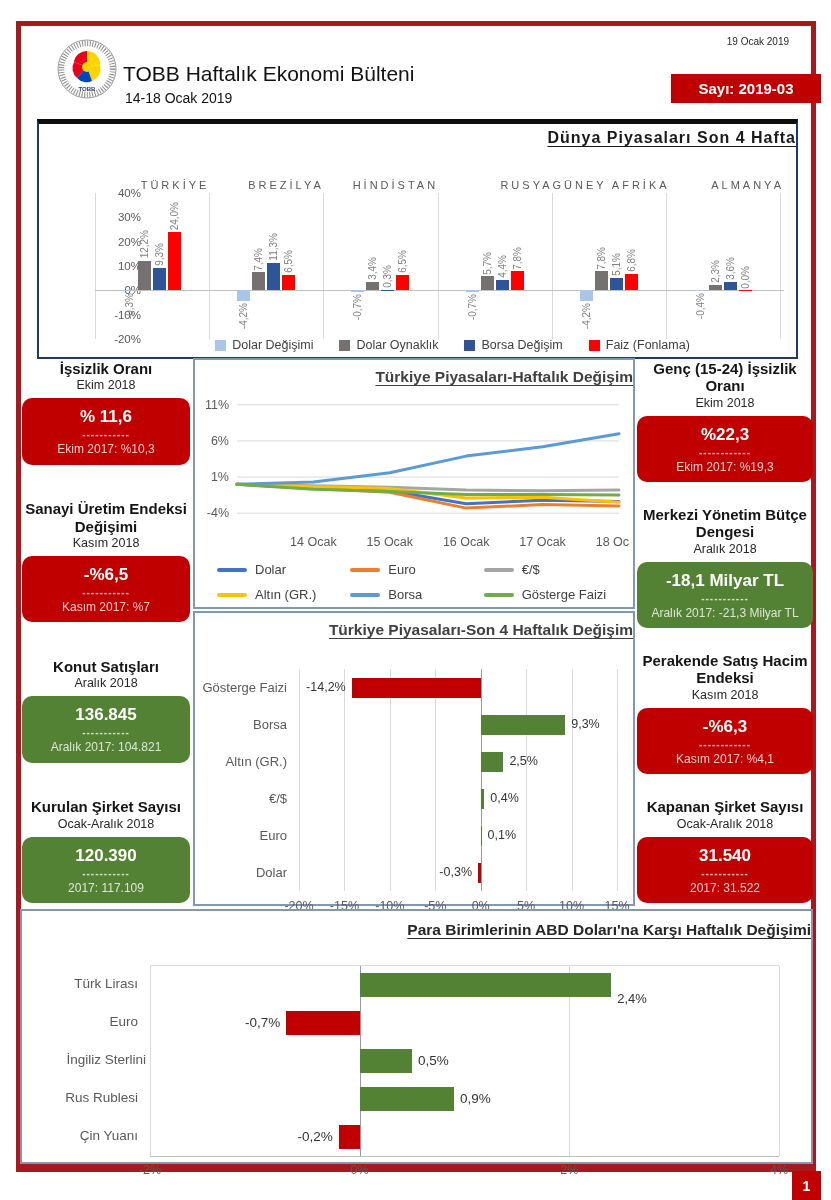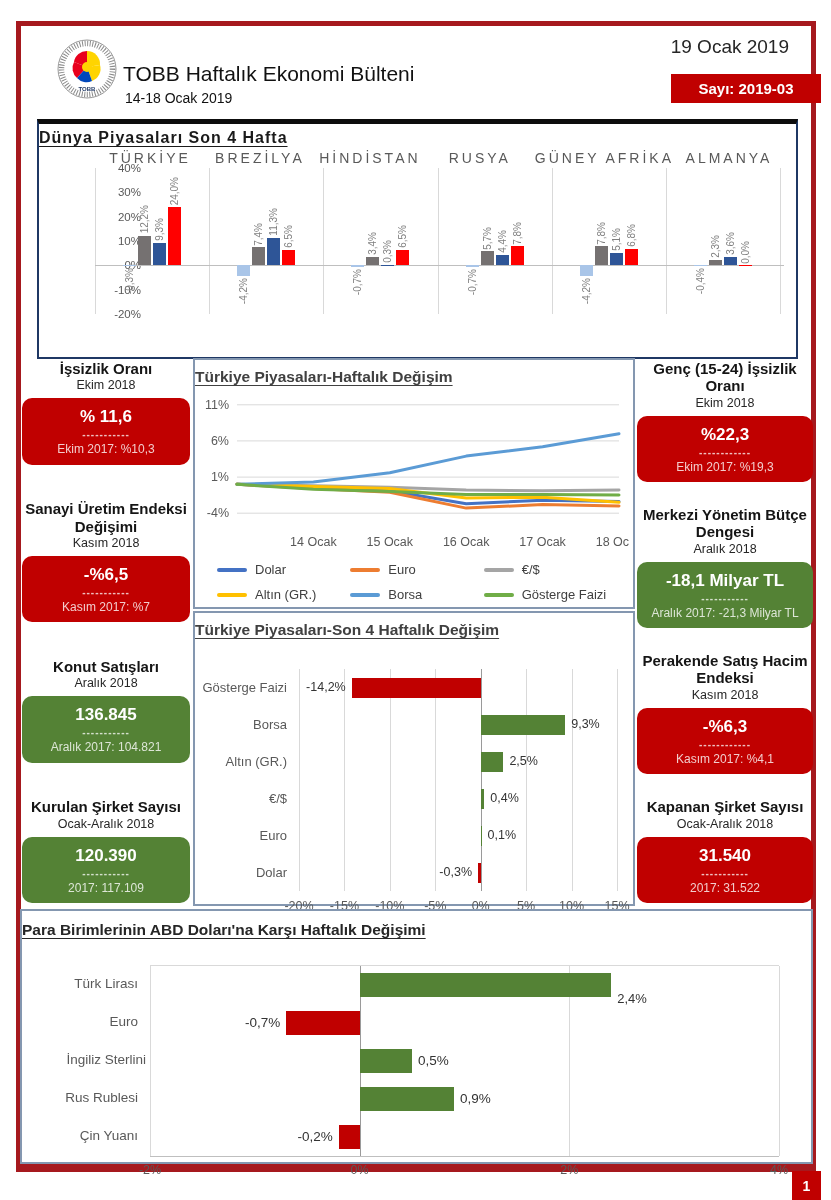--- a/index.html
+++ b/index.html
@@ -2,40 +2,40 @@
 <html><head>
 <meta charset="utf-8">
 <style>
   html,body{margin:0;padding:0;background:#fff;}
   body{width:831px;height:1200px;position:relative;overflow:hidden;
        font-family:"Liberation Sans", sans-serif;color:#1a1a1a;}
   
   #frame{position:absolute;left:16px;top:21px;right:15px;bottom:28px;
          border:5px solid #A6191E;border-bottom-width:12px;pointer-events:none;}
   
-  #hdr-date{position:absolute;top:36px;right:42px;font-size:19px;color:#262626;}
+  #hdr-date{position:absolute;top:36px;right:42px;font-size:10px;color:#262626;}
   #hdr-title{position:absolute;left:123px;top:62px;font-size:21px;font-weight:500;color:#111;}
   #hdr-sub{position:absolute;left:125px;top:90px;font-size:14px;color:#111;}
   #issue-badge{position:absolute;left:671px;top:74px;width:150px;height:29px;background:#C00000;
                color:#fff;font-size:15px;font-weight:bold;display:flex;align-items:center;justify-content:center;}
   #logo{position:absolute;left:56px;top:38px;width:62px;height:62px;}
   
   .chartbox{position:absolute;background:#fff;border:2px solid #8497B0;}
   #world-box{left:37px;top:119px;width:757px;height:233px;border:2px solid #1F3864;border-top:5px solid #0d0d0d;}
   #line-box{left:193px;top:358px;width:438px;height:247px;}
   #hbar-box{left:193px;top:611px;width:438px;height:291px;}
   #cur-box{left:20px;top:909px;width:789px;height:251px;}
-  .cb-title{text-align:left;font-weight:bold;text-decoration:underline;
-            text-underline-offset:3px;}
+  .cb-title{text-align:right;font-weight:bold;text-decoration:underline;
+            text-underline-offset:3px;padding-left:48px;}
   #world-box .cb-title{margin-top:5px;font-size:16px;letter-spacing:1px;color:#1a1a1a;}
   #line-box .cb-title,#hbar-box .cb-title{margin-top:8px;font-size:15.5px;color:#404040;}
   #cur-box .cb-title{margin-top:10px;font-size:15.5px;color:#262626;}
   
   #w-countries{display:flex;margin:3px 12px 2px 56px;}
-  #w-countries span{flex:1;text-align:center;font-size:14px;letter-spacing:3px;color:#595959;white-space:nowrap;}
+  #w-countries span{flex:1;text-align:right;font-size:11px;letter-spacing:3px;color:#595959;white-space:nowrap;margin-top:29px;}
   #w-plot{position:relative;margin:2px 12px 0 56px;height:146px;}
   .w-ylab{position:absolute;right:10px;font-size:11.5px;color:#595959;transform:translateY(-50%);}
   .w-vline{position:absolute;top:0;width:1px;height:146px;background:#D9D9D9;}
   .w-zero{position:absolute;left:0;right:0;height:1px;background:#BFBFBF;}
   .w-group{position:absolute;top:0;height:100%;}
   .w-bar{position:absolute;width:13px;}
   .w-vlabel{position:absolute;display:flex;justify-content:center;}
   .w-vlabel span{writing-mode:vertical-rl;transform:rotate(180deg);font-size:10px;color:#808080;white-space:nowrap;}
   #w-legend{position:absolute;left:0;right:0;bottom:5px;display:flex;justify-content:center;gap:26px;margin-left:70px;}
   .lg-item{display:flex;align-items:center;gap:6px;font-size:12.5px;color:#404040;white-space:nowrap;}
@@ -217,20 +217,38 @@
           <span>2,3%</span>
         </div>
         <div class="w-bar" style="left: 58.0833px; background: rgb(46, 85, 151); top: 88.5733px; height: 8.76px;"></div>
         <div class="w-vlabel" style="left: 54.0833px; width: 21px; bottom: 59.4267px;">
           <span>3,6%</span>
         </div>
         <div class="w-bar" style="left: 73.0833px; background: rgb(255, 0, 0); top: 97.3333px; height: 0.5px;"></div>
         <div class="w-vlabel" style="left: 69.0833px; width: 21px; bottom: 50.6667px;">
           <span>0,0%</span>
         </div>
+      </div>
+    </div>
+  <div id="w-legend">
+      <div class="lg-item">
+        <span class="lg-sq" style="background: rgb(169, 197, 232);"></span>
+        <span>Dolar Değişimi</span>
+      </div>
+      <div class="lg-item">
+        <span class="lg-sq" style="background: rgb(117, 113, 113);"></span>
+        <span>Dolar Oynaklık</span>
+      </div>
+      <div class="lg-item">
+        <span class="lg-sq" style="background: rgb(46, 85, 151);"></span>
+        <span>Borsa Değişim</span>
+      </div>
+      <div class="lg-item">
+        <span class="lg-sq" style="background: rgb(255, 0, 0);"></span>
+        <span>Faiz (Fonlama)</span>
       </div>
     </div>
 </div>
 
 <div id="left-cards">
     <div class="statcard">
       <div class="t">İşsizlik Oranı</div>
       <div class="s">Ekim 2018</div>
       <div class="box red">
         <div class="v">% 11,6</div>

